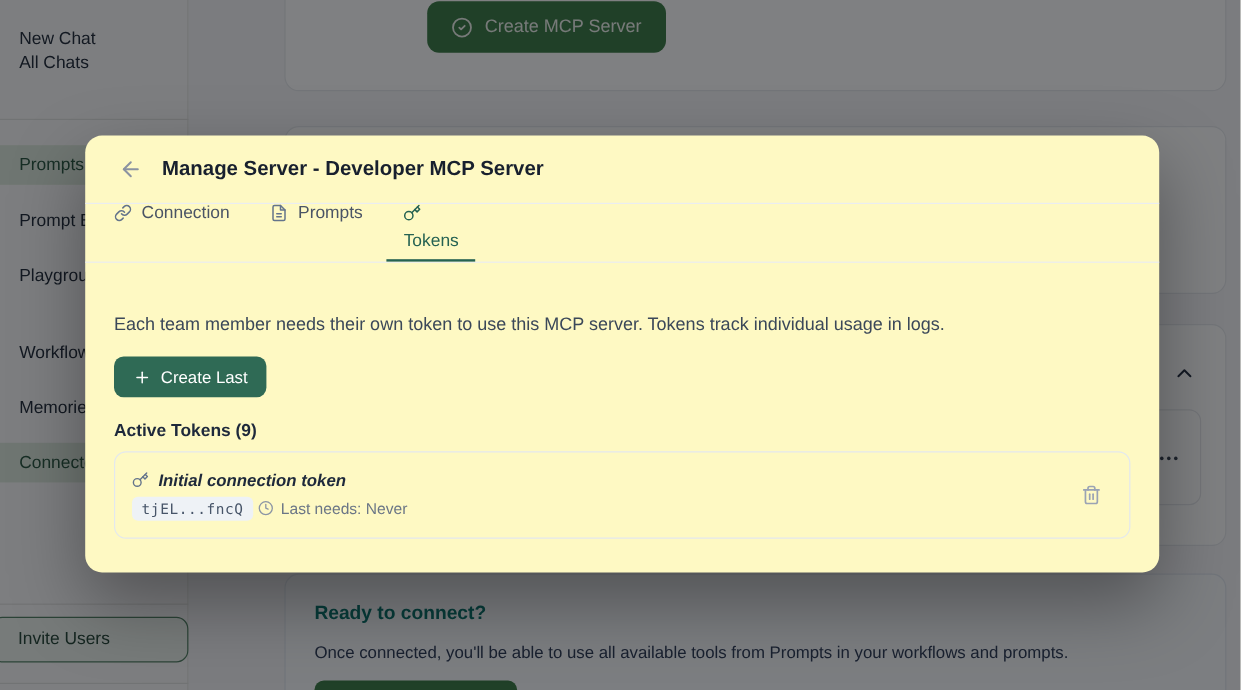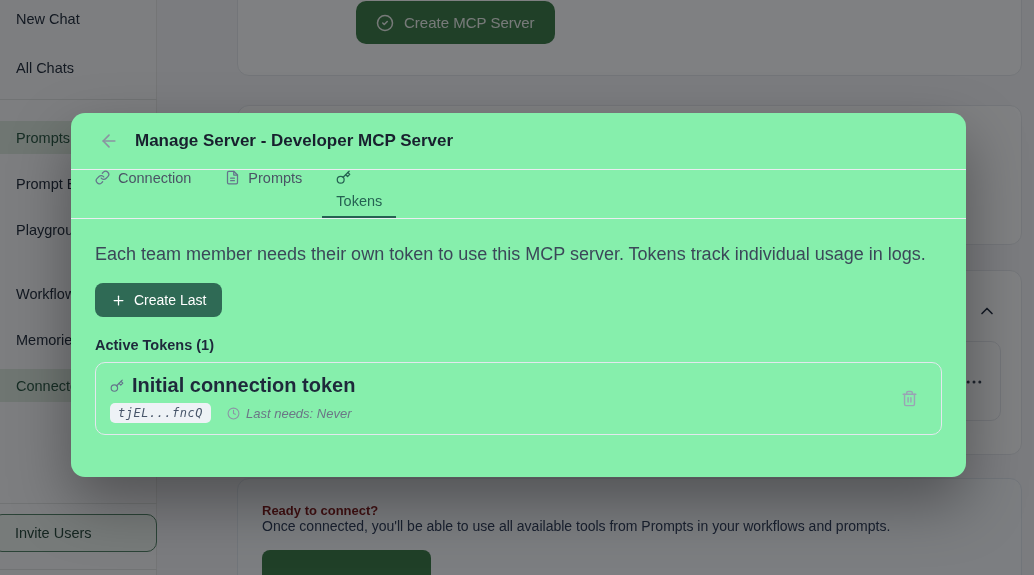--- a/index.html
+++ b/index.html
@@ -19,63 +19,63 @@
   .main { position:absolute; left:157px; top:0; right:0; bottom:0; }
   .card { position:absolute; background:#ffffff; border:1px solid #e7e9ec; border-radius:12px; }
   .card1 { left:80px; top:-20px; width:785px; height:96px; }
   .card2 { left:80px; top:105px; width:785px; height:140px; }
   .card3 { left:80px; top:270px; width:785px; height:185px; }
   .create-server-btn { position:absolute; left:118px; top:20px; height:43px; padding:0 20px; background:#417f4a; border:none; border-radius:10px; color:#eef2ed; font-size:15px; font-weight:500; display:flex; align-items:center; gap:10px; cursor:pointer; font-family:inherit; }
   .chevron-up-btn { position:absolute; right:24px; top:30px; width:20px; height:20px; background:none; border:none; color:#273142; cursor:pointer; }
   .subcard { position:absolute; left:383px; top:70px; width:380px; height:80px; background:#ffffff; border:1px solid #e7e9ec; border-radius:10px; }
   .more-btn { position:absolute; right:14px; top:30px; width:22px; height:20px; background:none; border:none; color:#3c4654; cursor:pointer; }
   .ready-panel { left:80px; top:478px; width:785px; height:130px; background:#f8fafc; border:1px solid #e3e8ef; border-radius:12px; padding:24px; }
-  .ready-heading { font-size:13px; font-weight:700; color:#7f1d1d; }
-  .ready-text { font-size:14px; color:#33405a; }
+  .ready-heading { font-size:16px; font-weight:700; color:#0f766e; }
+  .ready-text { margin-top:14px; font-size:14px; color:#33405a; }
   .connect-btn { margin-top:16px; width:169px; height:40px; background:#417f4a; border:none; border-radius:8px; cursor:pointer; }
 
   
   .overlay { position:absolute; inset:0; background:rgba(0,2,6,0.5); }
 
   
-  .modal { position:absolute; left:71px; top:113px; width:895px; height:364px; background:#86efac; border-radius:14px; box-shadow:0 25px 60px rgba(0,0,0,0.35); }
+  .modal { position:absolute; left:71px; top:113px; width:895px; height:364px; background:#fef9c3; border-radius:14px; box-shadow:0 25px 60px rgba(0,0,0,0.35); }
   .modal-header { height:57px; display:flex; align-items:center; padding:0 24px 0 28px; border-bottom:1px solid #eaedf1; }
   .back-btn { width:20px; height:20px; background:none; border:none; color:#8b93a1; cursor:pointer; padding:0; }
   .modal-title { margin-left:16px; font-size:17px; font-weight:600; color:#18202e; }
   .tabs { height:49px; display:flex; align-items:stretch; padding:0 10px; gap:6px; border-bottom:1px solid #eaedf1; }
   .tab { display:flex; gap:8px; padding:0 14px; font-size:14.5px; color:#4a5465; border:none; background:none; cursor:pointer; border-bottom:2px solid transparent; font-family:inherit; }
   .tab .tab-icon { color:#64748b; display:flex; }
   .tab.active { color:#256252; font-weight:500; border-bottom-color:#256252;flex-direction:column; }
   .tab.active .tab-icon { color:#256252; }
   .modal-body { padding:0 24px; }
-  .token-desc { margin-top:25px; font-size:18px; color:#3b4859; }
+  .token-desc { margin-top:43px; font-size:15px; color:#3b4859; }
   .create-token-btn { margin-top:18px; height:34px; padding:0 16px; background:#2f6a55; border:none; border-radius:8px; color:#ffffff; font-size:14px; font-weight:500; display:flex; align-items:center; gap:8px; cursor:pointer; font-family:inherit; }
   .active-tokens-heading { margin-top:20px; font-size:14.5px; font-weight:600; color:#1e293b; }
   .token-card { margin-top:9px; height:73px; border:1px solid #e3e8ee; border-radius:10px; display:flex; align-items:center; justify-content:space-between; padding:0 20px 0 14px; }
   .token-rows { display:flex; flex-direction:column; gap:6px; }
   .token-row1 { display:flex; align-items:center; gap:8px; }
   .key-icon-sm { color:#64748b; display:flex; }
-  .token-name { font-size:20px; font-weight:600; color:#1e293b; }
-  .token-row2 { display:flex; align-items:center; gap:16px;font-style:italic; }
+  .token-name { font-size:14px; font-weight:600; color:#1e293b;font-style:italic; }
+  .token-row2 { display:flex; align-items:center; gap:4px; }
   .token-chip { font-family:"DejaVu Sans Mono", monospace; font-size:12px; color:#475569; background:#eef2f6; border-radius:5px; padding:3px 8px; letter-spacing:0.5px; }
   .last-used { display:flex; align-items:center; gap:6px; font-size:13px; color:#6b7686; }
   .last-used .clock { color:#8b95a5; display:flex; }
   .trash-btn { width:20px; height:20px; background:none; border:none; color:#9aa3b4; cursor:pointer; padding:0; }
   svg { display:block; }
 </style>
 </head>
 <body>
 
 <div class="screen">
 
   <aside class="sidebar">
-    <div class="side-item" style="top:2px">
+    <div class="side-item" style="top:16px">
         <span>New Chat</span>
       </div>
-    <div class="side-item" style="top:51px">
+    <div class="side-item" style="top:36px">
         <span>All Chats</span>
       </div>
     <div class="side-divider" style="top:99px"></div>
     <div class="side-item active" style="top:121px">
         <span>Prompts</span>
       </div>
     <div class="side-item" style="top:167px">
         <span>Prompt Builder</span>
       </div>
     <div class="side-item" style="top:213px">
@@ -188,21 +188,21 @@
       <button class="create-token-btn">
         <span>
           <svg width="15" height="15" viewBox="0 0 24 24" fill="none" stroke="currentColor" stroke-width="2" stroke-linecap="round" stroke-linejoin="round">
               <path d="M12 5v14"></path>
               <path d="M5 12h14"></path>
             </svg>
         </span>
         <span>Create Last</span>
       </button>
 
-      <div class="active-tokens-heading">Active Tokens (1)</div>
+      <div class="active-tokens-heading">Active Tokens (9)</div>
 
       <div class="token-card">
         <div class="token-rows">
           <div class="token-row1">
             <span class="key-icon-sm">
               <svg width="14" height="14" viewBox="0 0 24 24" fill="none" stroke="currentColor" stroke-width="2" stroke-linecap="round" stroke-linejoin="round">
                   <circle cx="7.5" cy="15.5" r="5.5"></circle>
                   <path d="M21 2l-9.6 9.6"></path>
                   <path d="M15.5 7.5l3 3L22 7l-3-3"></path>
                 </svg>

